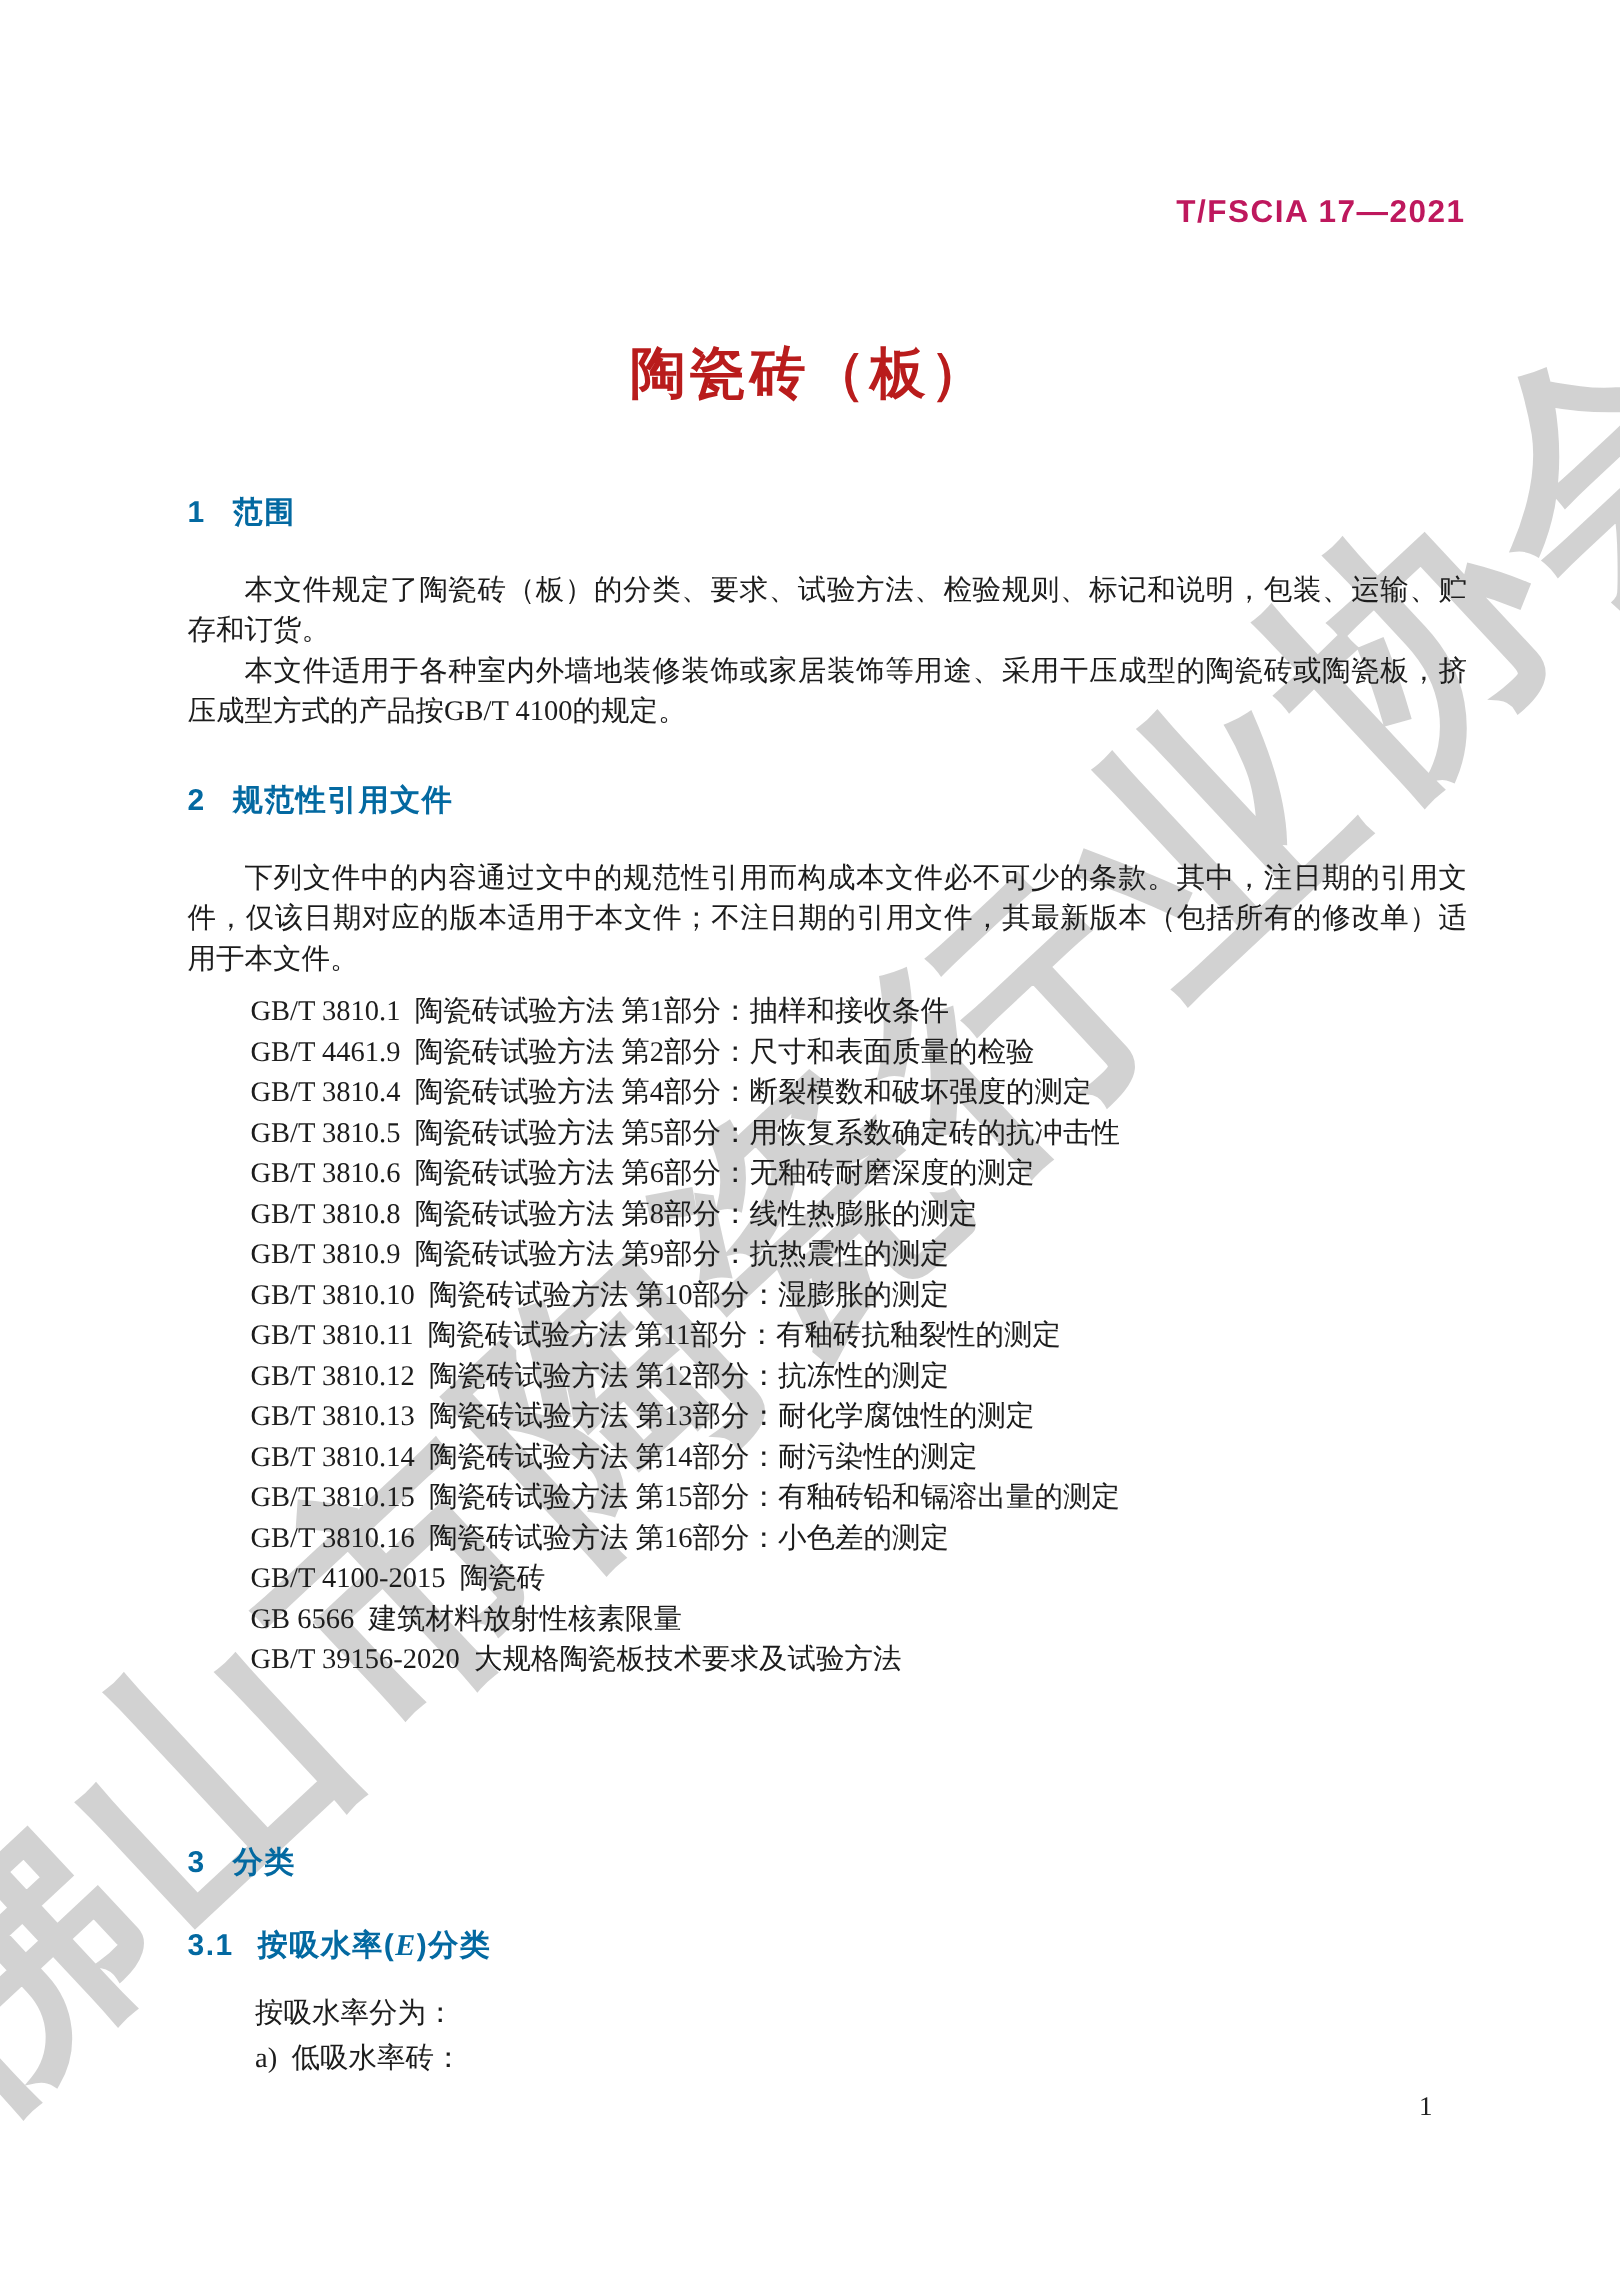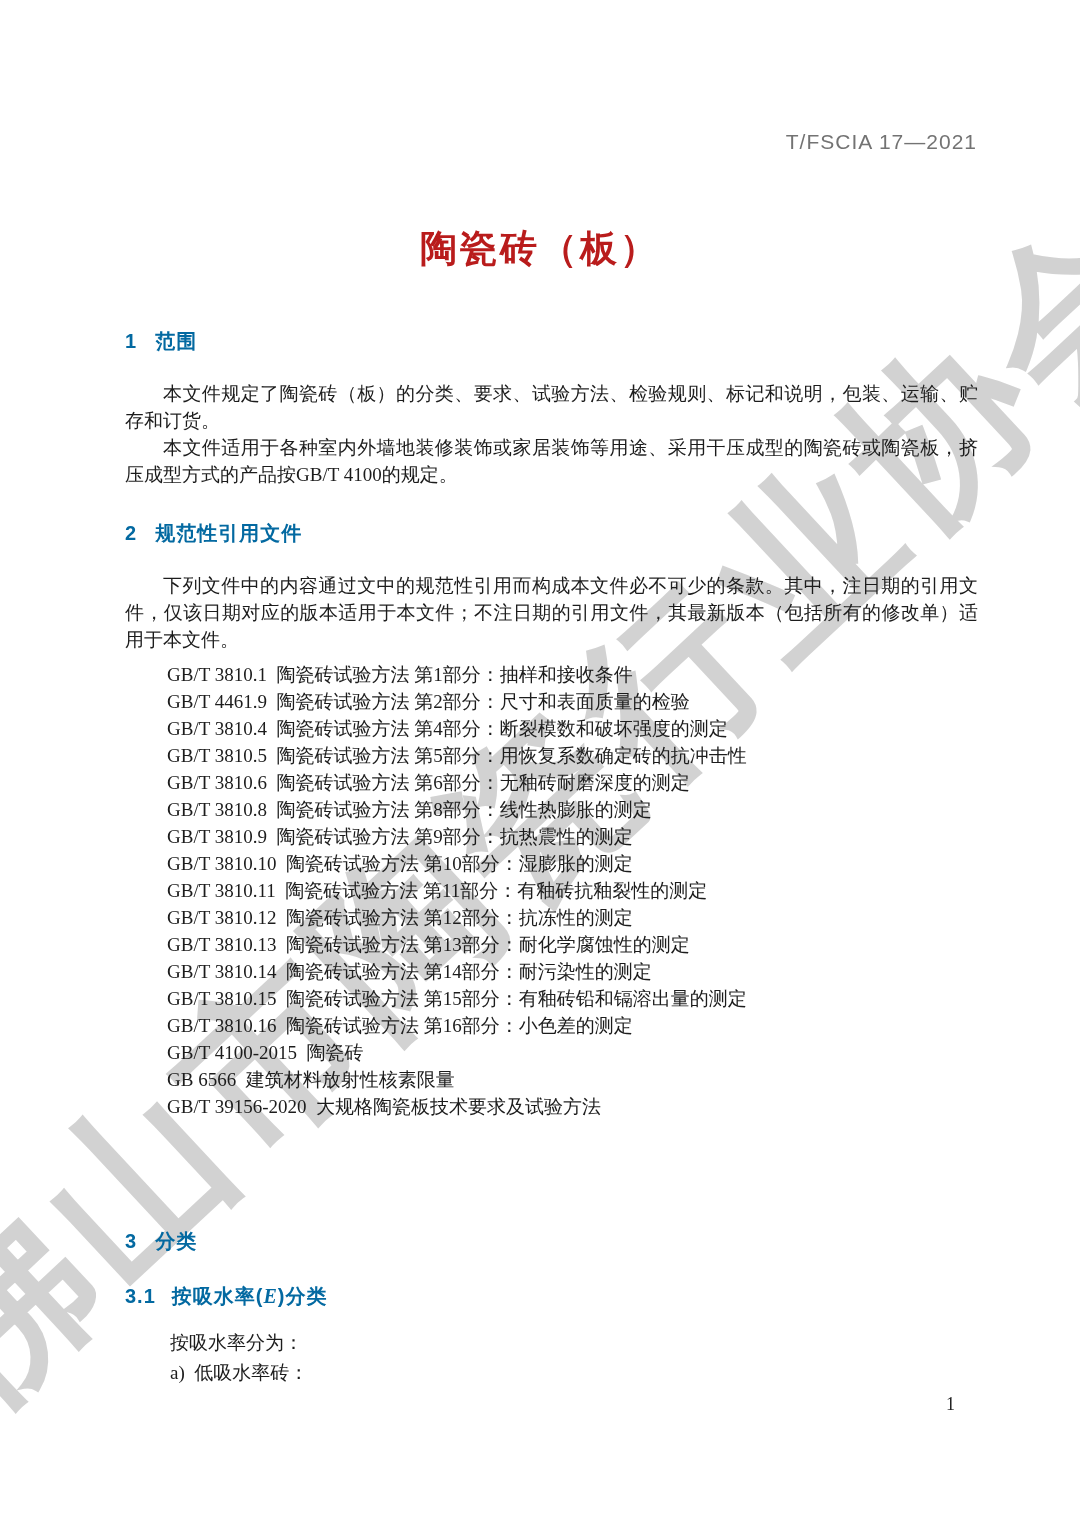--- a/index.html
+++ b/index.html
@@ -29,23 +29,23 @@
     white-space: nowrap;
     pointer-events: none;
   }
   .content-layer { position: absolute; inset: 0; z-index: 1; }
   .header-code {
     position: absolute;
     top: 130px;
     right: 103px;
     font-family: "Liberation Sans", "DejaVu Sans", sans-serif;
     font-size: 21px;
-    font-weight: 400;
+    font-weight: 700;
     letter-spacing: 1px;
-    color: #737373;
+    color: #be185d;
   }
   .doc-title {
     position: absolute;
     top: 224px;
     left: 0;
     width: 1080px;
     text-align: center;
     font-family: "Liberation Sans", "DejaVu Sans", sans-serif;
     font-weight: 700;
     font-size: 37px;

